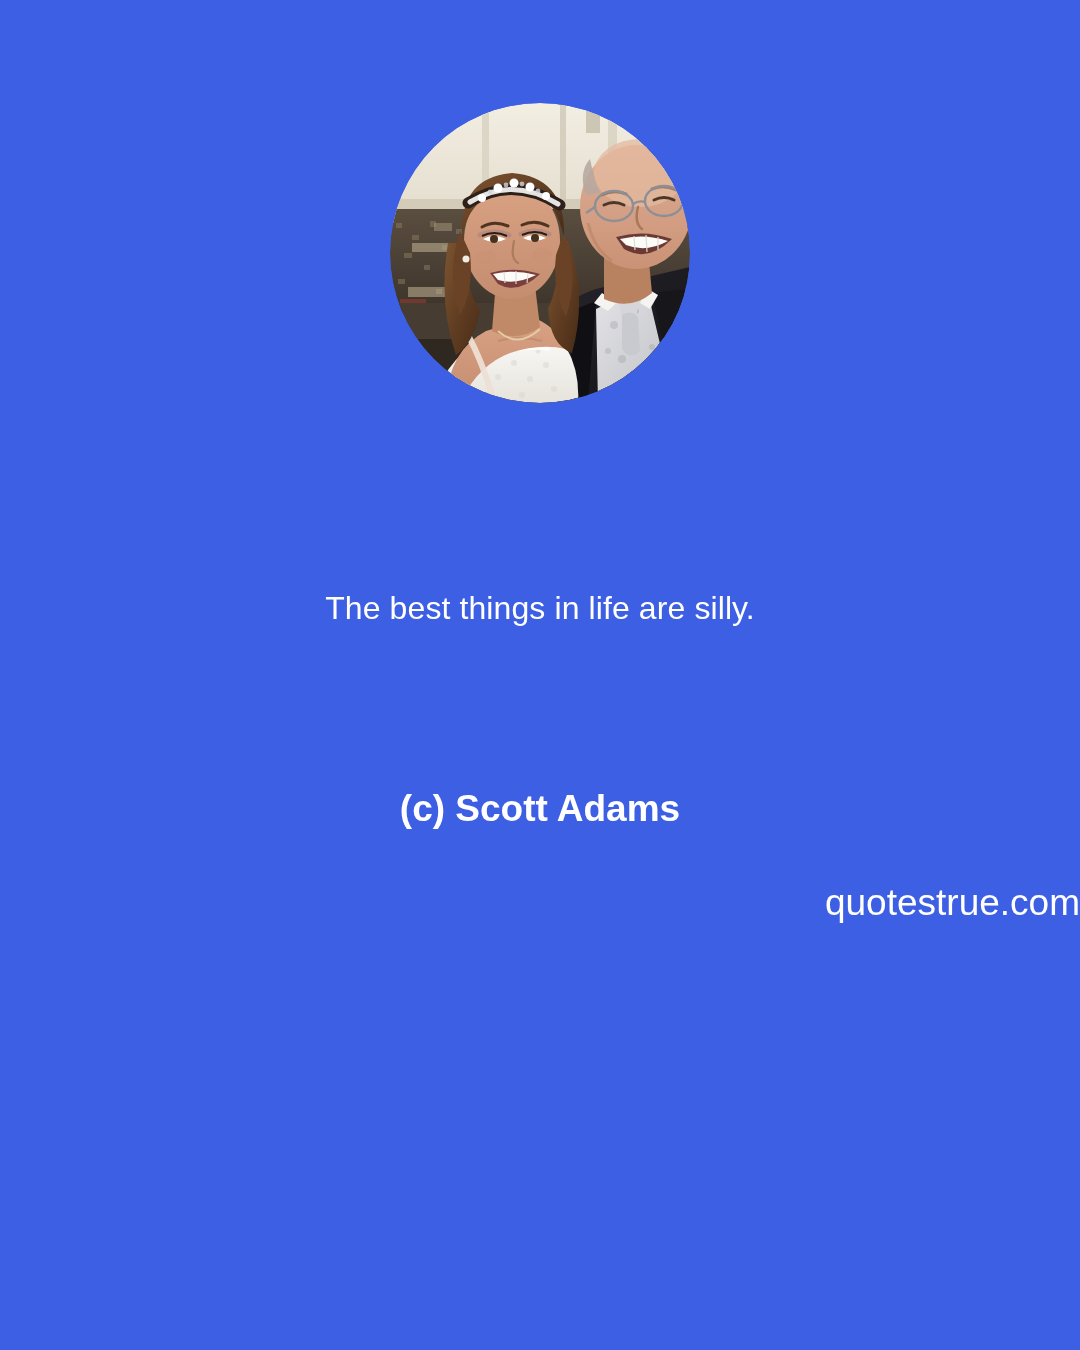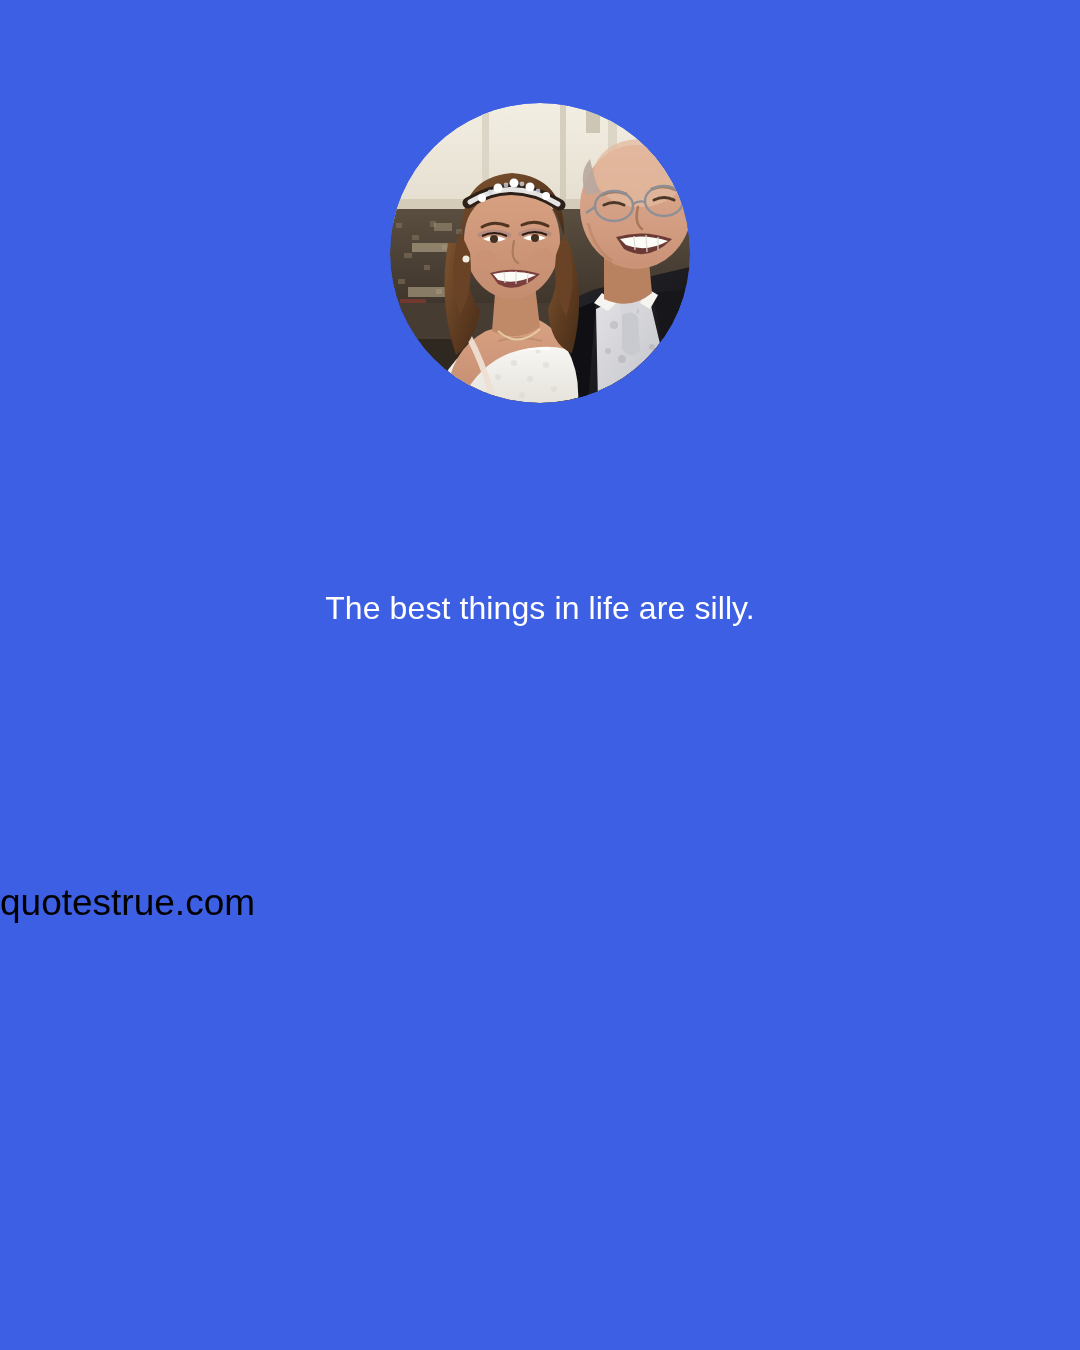--- a/index.html
+++ b/index.html
@@ -64,22 +64,22 @@
     font-weight: 700;
     line-height: 1.25;
     font-family: "Liberation Sans", sans-serif;
   }
 
   .site-line {
     position: absolute;
     left: 0;
     right: 0;
     top: 880px;
-    text-align: left;
-    color: #000000;
+    text-align: right;
+    color: #ffffff;
     font-size: 37px;
     font-weight: 400;
     line-height: 1.25;
     font-family: "Liberation Sans", sans-serif;
   }
 </style>
 </head>
 <body>
 
 <div class="card">
@@ -302,16 +302,17 @@
         <ellipse cx="96" cy="154" rx="10" ry="7" fill="#c98f74" opacity="0.35"></ellipse>
         <ellipse cx="152" cy="152" rx="10" ry="7" fill="#c98f74" opacity="0.35"></ellipse>
 
         <circle cx="76" cy="156" r="3.5" fill="#f0ece2"></circle>
       </g>
     </svg>
   </div>
 
   <div class="quote-line">The best things in life are silly.</div>
 
+  <div class="author-line">(c) Scott Adams</div>
 
   <div class="site-line">quotestrue.com</div>
 
 </div>
 
 </body></html>

